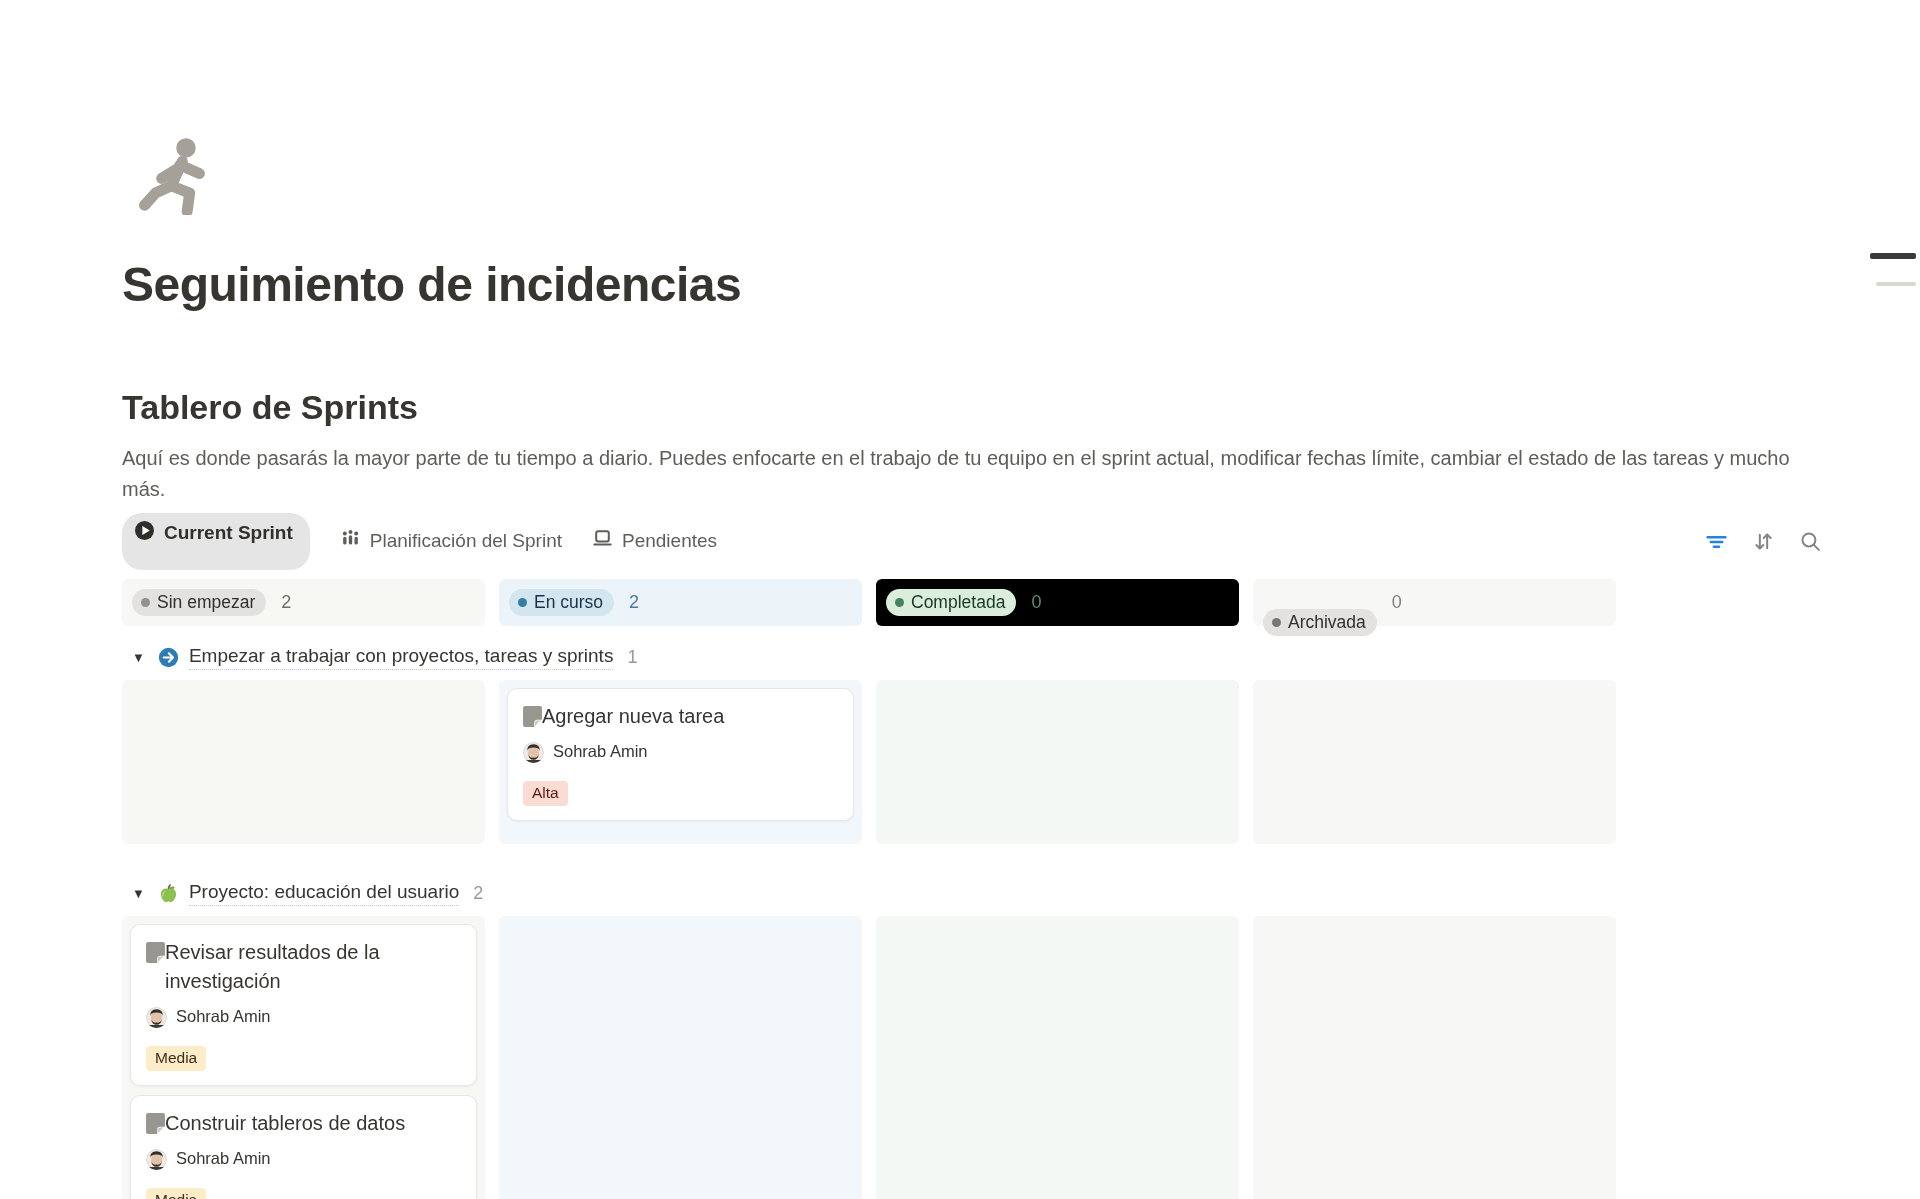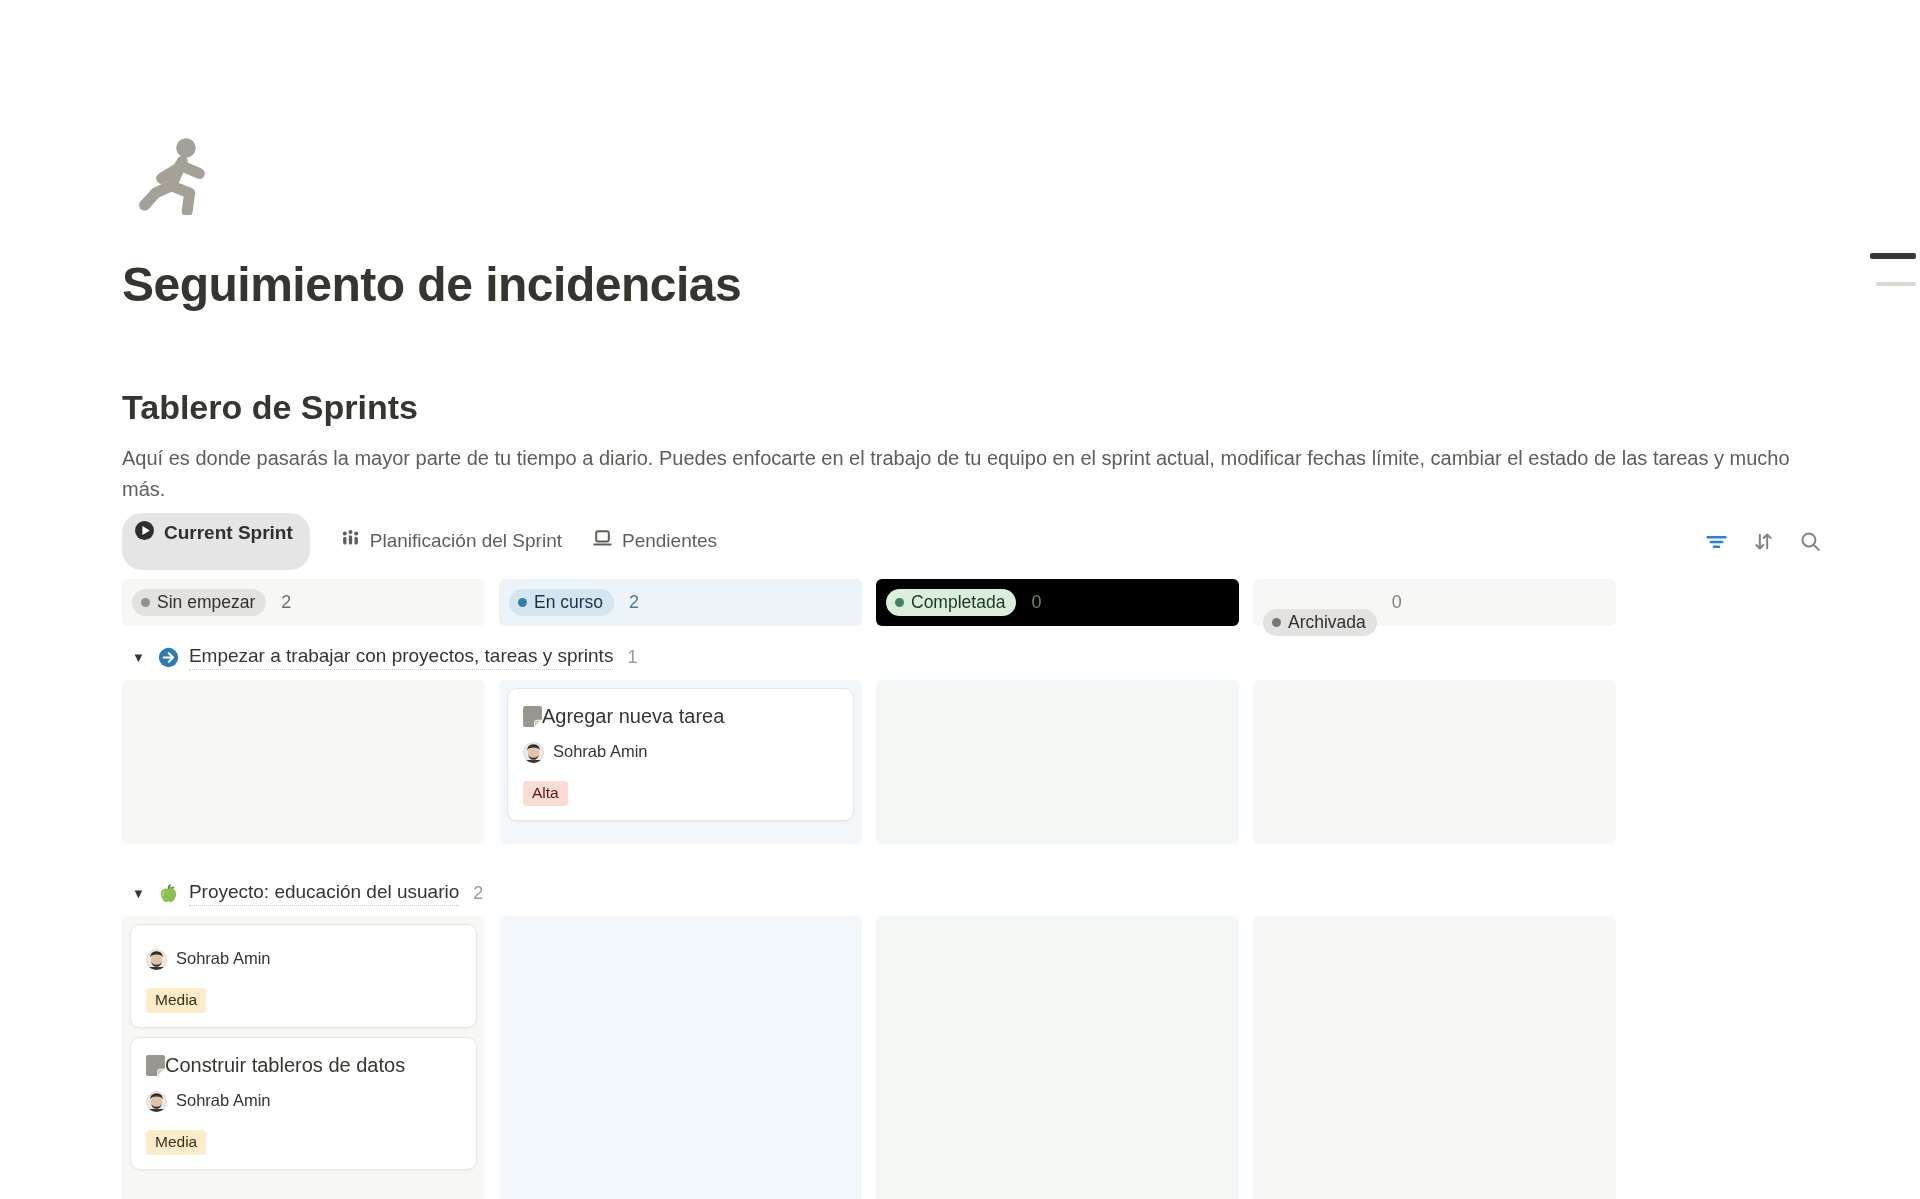--- a/index.html
+++ b/index.html
@@ -250,20 +250,30 @@
           <path d="M6 8.2 Q4.6 9.6 4.8 12" fill="none" stroke="#b8dd90" stroke-width="1.3" stroke-linecap="round"></path>
         </svg>
       </span>
       <span class="group-title">Proyecto: educación del usuario</span>
       <span class="group-count">2</span>
     </div>
 
     <div class="cells g2 grid4">
       <div class="cell b0">
         <div class="card">
+          <div class="card-title-row">
+            <span>
+              <svg width="19" height="21" viewBox="0 0 18 20">
+                <path d="M2 0 h14 a2 2 0 0 1 2 2 v10.5 l-7.5 7.5 h-8.5 a2 2 0 0 1 -2 -2 v-16 a2 2 0 0 1 2 -2 z" fill="#98968f"></path>
+                <path d="M17.6 13 l-7 7 v-4 a3 3 0 0 1 3 -3 z" fill="#ffffff"></path>
+                <path d="M16.4 13.6 l-5.2 5.2 v-2.4 a2.6 2.6 0 0 1 2.6 -2.6 z" fill="#cbc9c4"></path>
+              </svg>
+            </span>
+            <span class="card-title">Revisar resultados de la investigación</span>
+          </div>
           <div class="assignee">
             <span>
               <svg width="21" height="21" viewBox="0 0 21 21">
                 <defs>
                     <clipPath id="av2">
                       <circle cx="10.5" cy="10.5" r="10.5"></circle>
                     </clipPath>
                   </defs>
                 <g clip-path="url(#av2)">
                   <circle cx="10.5" cy="10.5" r="10.5" fill="#efeae4"></circle>

